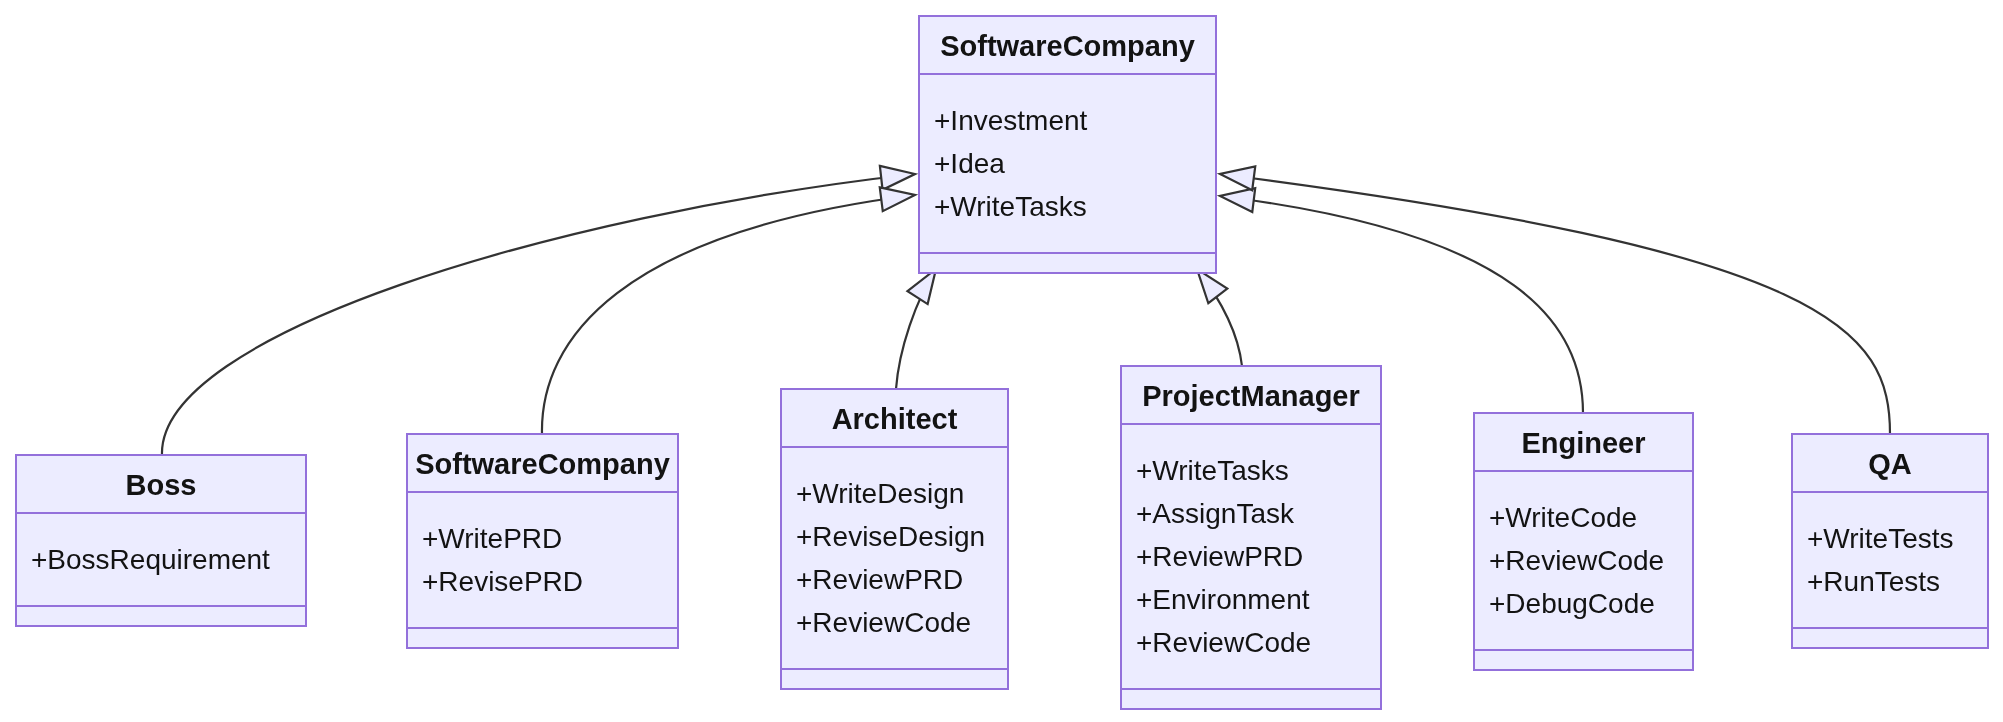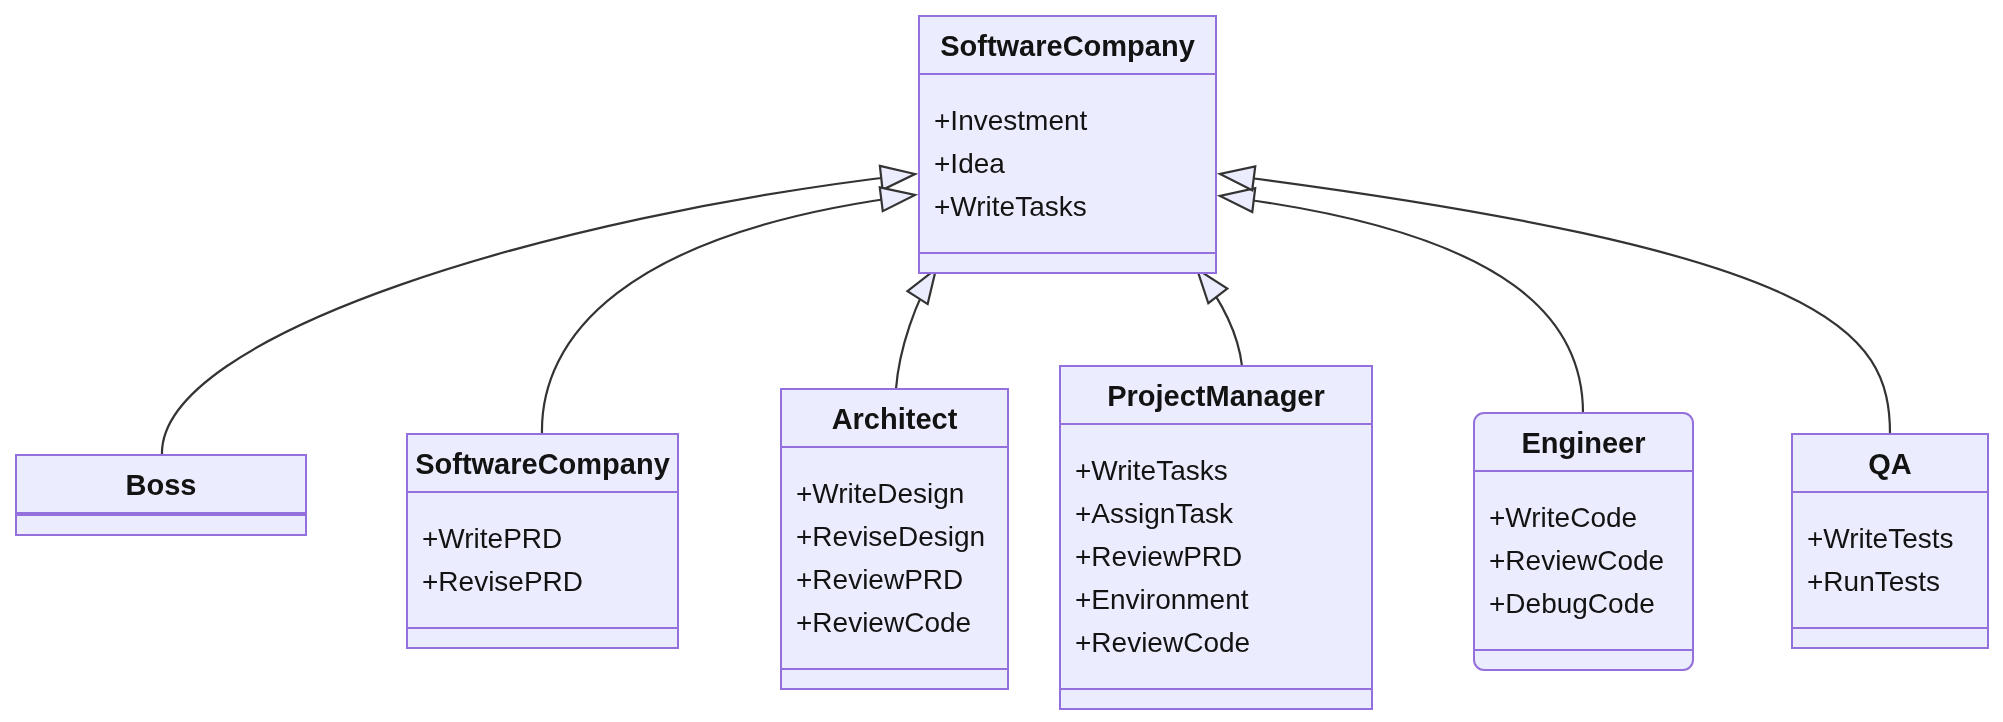--- a/index.html
+++ b/index.html
@@ -68,20 +68,23 @@
     <div class="uml-members">
       <div class="uml-member">+Investment</div>
       <div class="uml-member">+Idea</div>
       <div class="uml-member">+WriteTasks</div>
     </div>
     <div class="uml-empty"></div>
   </div>
 
   <div class="uml-class" style="left:15px;top:454px;width:292px;">
     <div class="uml-title">Boss</div>
+    <div class="uml-members">
+      <div class="uml-member">+BossRequirement</div>
+    </div>
     <div class="uml-empty"></div>
   </div>
 
   <div class="uml-class" style="left:406px;top:433px;width:273px;">
     <div class="uml-title">SoftwareCompany</div>
     <div class="uml-members">
       <div class="uml-member">+WritePRD</div>
       <div class="uml-member">+RevisePRD</div>
     </div>
     <div class="uml-empty"></div>
@@ -91,33 +94,33 @@
     <div class="uml-title">Architect</div>
     <div class="uml-members">
       <div class="uml-member">+WriteDesign</div>
       <div class="uml-member">+ReviseDesign</div>
       <div class="uml-member">+ReviewPRD</div>
       <div class="uml-member">+ReviewCode</div>
     </div>
     <div class="uml-empty"></div>
   </div>
 
-  <div class="uml-class" style="left:1059px;top:365px;width:314px;">
+  <div class="uml-class" style="left:1120px;top:365px;width:262px;">
     <div class="uml-title">ProjectManager</div>
     <div class="uml-members">
       <div class="uml-member">+WriteTasks</div>
       <div class="uml-member">+AssignTask</div>
       <div class="uml-member">+ReviewPRD</div>
       <div class="uml-member">+Environment</div>
       <div class="uml-member">+ReviewCode</div>
     </div>
     <div class="uml-empty"></div>
   </div>
 
-  <div class="uml-class" style="left:1473px;top:412px;width:221px;border-radius:11px;">
+  <div class="uml-class" style="left:1473px;top:412px;width:221px;">
     <div class="uml-title">Engineer</div>
     <div class="uml-members">
       <div class="uml-member">+WriteCode</div>
       <div class="uml-member">+ReviewCode</div>
       <div class="uml-member">+DebugCode</div>
     </div>
     <div class="uml-empty"></div>
   </div>
 
   <div class="uml-class" style="left:1791px;top:433px;width:198px;">

